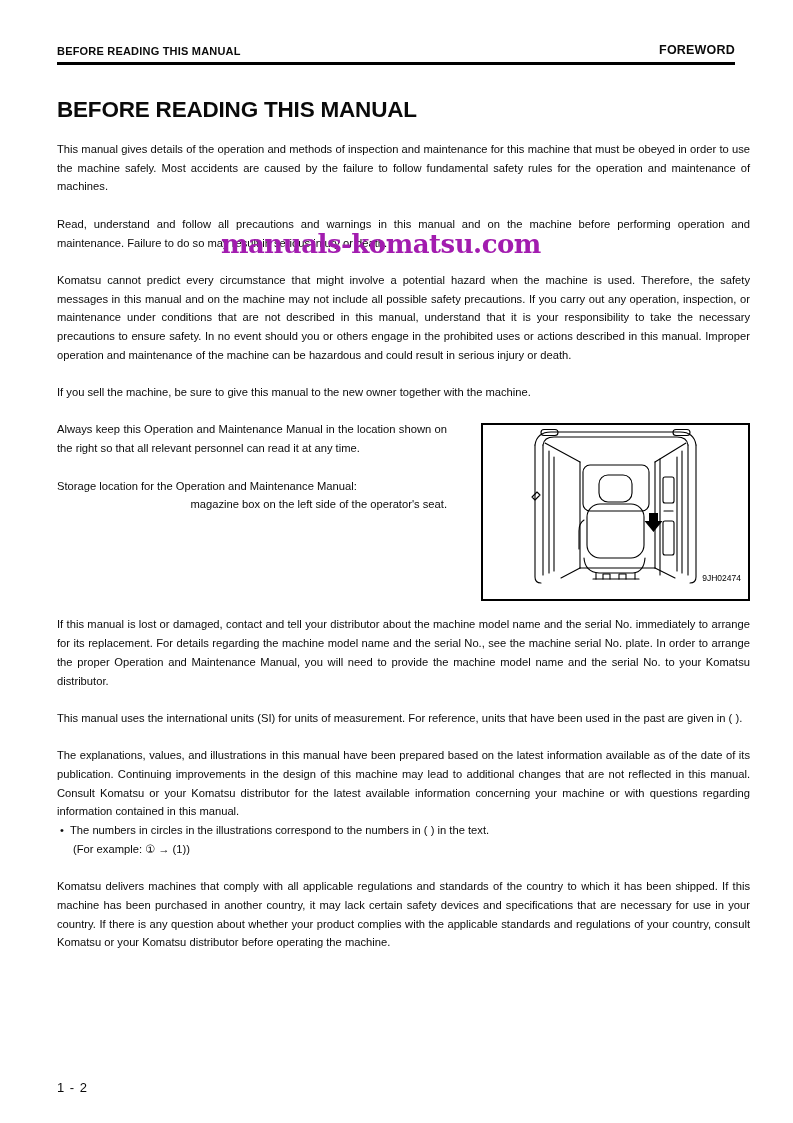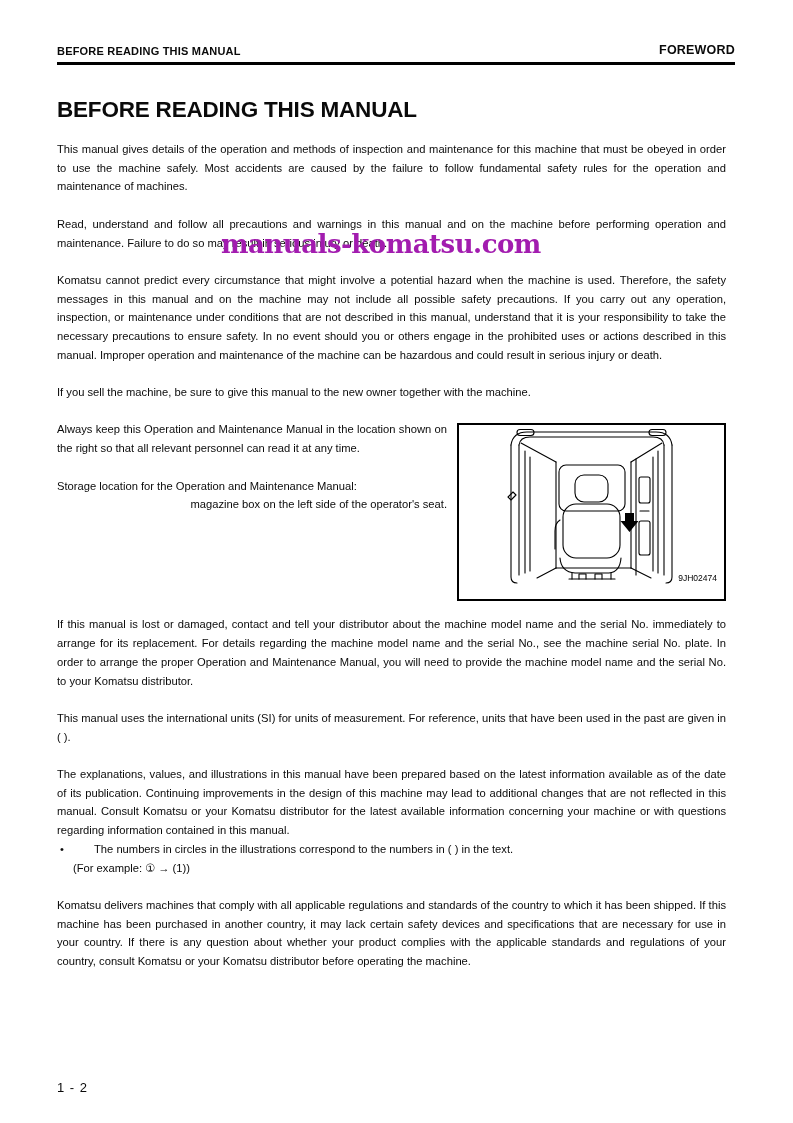--- a/index.html
+++ b/index.html
@@ -17,35 +17,35 @@
     padding-top:43px;padding-bottom:5px;
     border-bottom:3px solid #000;
   }
   .running-header .hl{font-size:11px;font-weight:bold;letter-spacing:.2px;}
   .running-header .hr{font-size:12.5px;font-weight:bold;letter-spacing:.2px;}
   .doc-title{
     position:absolute;left:57px;top:97px;margin:0;
     font-size:22.5px;font-weight:bold;letter-spacing:-.2px;white-space:nowrap;
   }
   .flow{
-    position:absolute;left:57px;right:67px;top:140px;
+    position:absolute;left:57px;right:43px;top:140px;
     font-size:11.2px;line-height:18.7px;text-align:justify;
   }
   .flow p{margin:0 0 18.7px 0;}
   .figure-row{display:flex;margin-bottom:14px;}
   .col-text{width:390px;}
   .col-text .storage-detail{padding-left:43px;text-align:right;}
   .figure-box{
     margin-left:auto;margin-top:3px;
     width:269px;height:178px;box-sizing:border-box;
     border:2px solid #000;background:#fff;
   }
   .bullet-line{display:flex;text-align:left;}
   .bullet-line .bsym{width:13px;padding-left:3px;box-sizing:border-box;}
-  .bullet-line .btxt{flex:1;margin-left:24px;}
+  .bullet-line .btxt{flex:1;}
   .bullet-example{padding-left:16px;text-align:left;margin-bottom:18.7px;}
   .closing{margin-bottom:0;}
   .watermark{
     position:absolute;left:221px;top:229px;
     font-family:"DejaVu Serif","Liberation Serif",serif;
     font-weight:bold;font-size:26px;letter-spacing:-.5px;
     color:#a21caf;white-space:nowrap;
   }
   .page-number{
     position:absolute;left:57px;top:1080px;

